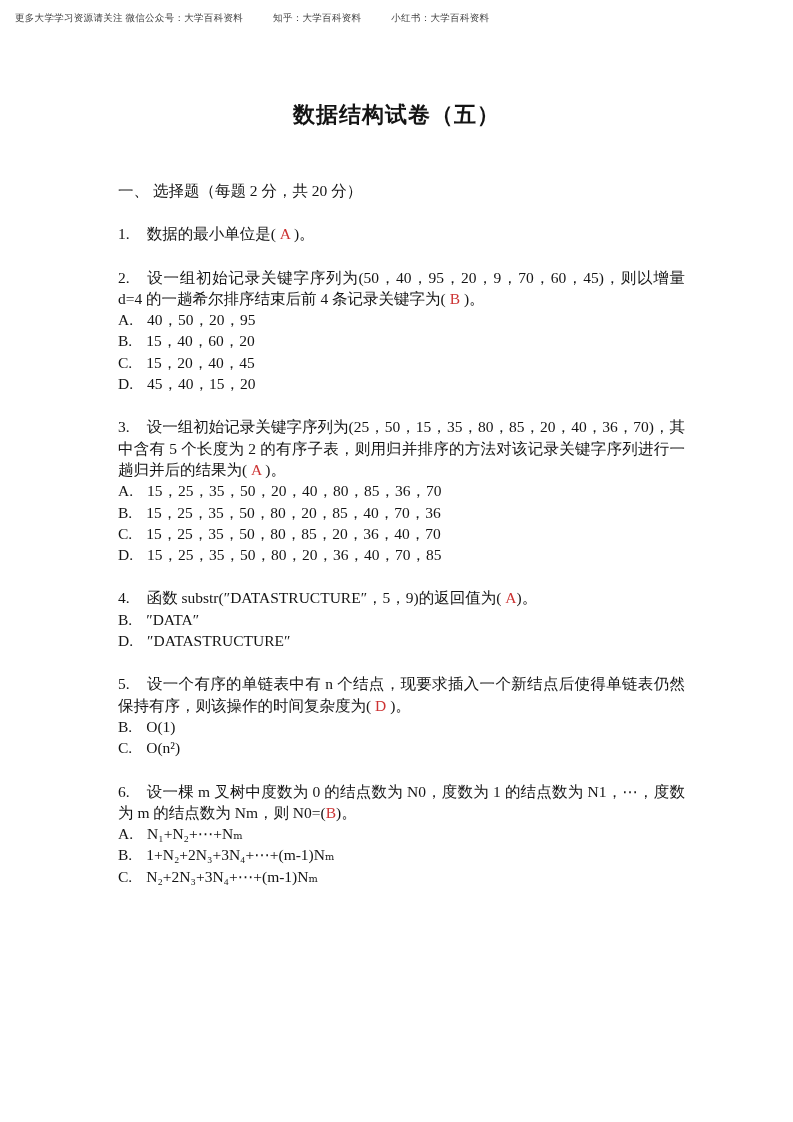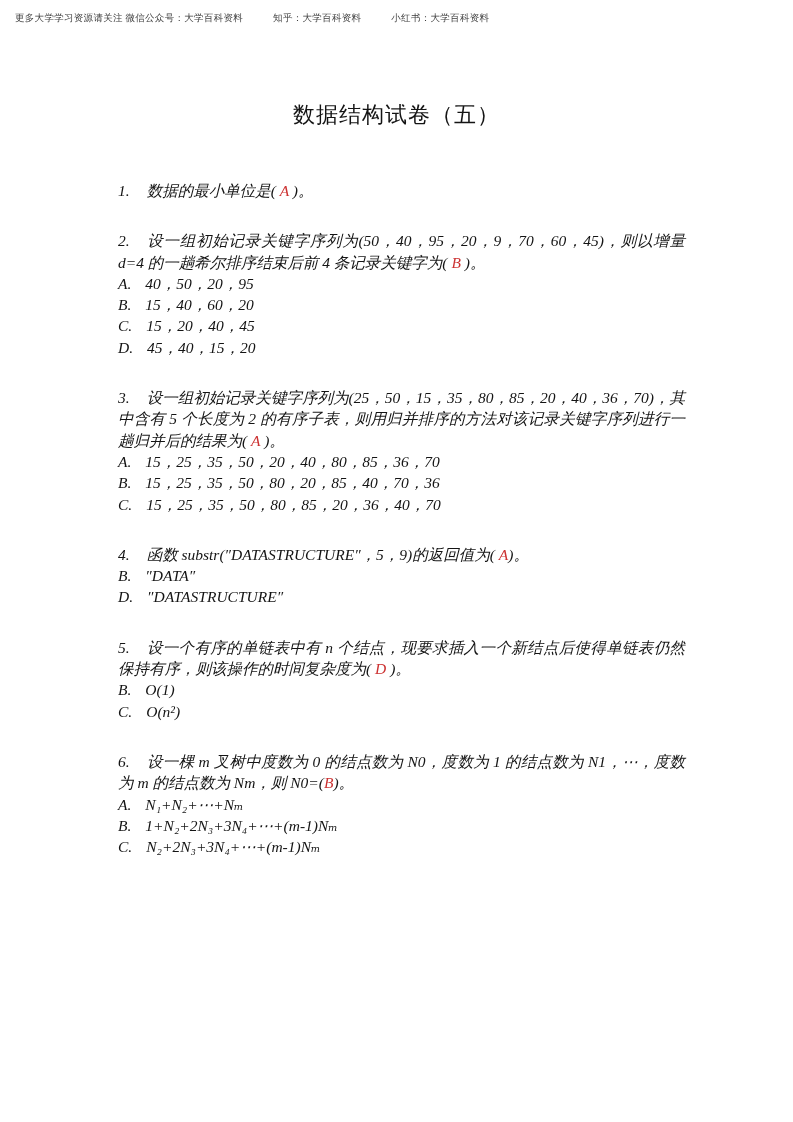--- a/index.html
+++ b/index.html
@@ -21,45 +21,46 @@
     font-size:9.5px;
     color:var(--header-gray);
     letter-spacing:0.3px;
   }
   .promo .seg{margin:0 15px;}
   .doc-title{
     margin:100px 0 0 0;
     text-align:center;
     font-size:22px;
     line-height:29px;
-    font-weight:normal;
+    font-weight:bold;
     letter-spacing:1px;
   }
   .content{
     margin:51px 108px 0 118px;
     font-size:15.5px;
     line-height:21.3px;
     text-align:justify;
   }
   .content p{margin:0;}
   .section-heading{margin-bottom:3px;}
-  .question{margin-top:29px;font-style:italic;}
+  .question{margin-top:22px;}
   .qnum{margin-right:17px;}
   .opt-label{margin-right:14px;}
   .answer{color:var(--answer-red);white-space:pre;}
   .stem-after{white-space:pre;}
 </style>
 </head>
 <body>
 
 <div class="promo"><span class="seg">更多大学学习资源请关注 微信公众号：大学百科资料</span><span class="seg">知乎：大学百科资料</span><span class="seg">小红书：大学百科资料</span></div>
 
 <h1 class="doc-title">数据结构试卷（五）</h1>
 
 <div class="content">
+  <p class="section-heading">一、 选择题（每题 2 分，共 20 分）</p>
   <div id="questions">
   <div class="question">
     <p class="stem"><span class="qnum">1.</span><span class="stem-before">数据的最小单位是(</span><span class="answer"> A </span><span class="stem-after">)。</span></p>
   </div>
 
   <div class="question">
     <p class="stem"><span class="qnum">2.</span><span class="stem-before">设一组初始记录关键字序列为(50，40，95，20，9，70，60，45)，则以增量 d=4 的一趟希尔排序结束后前 4 条记录关键字为(</span><span class="answer"> B </span><span class="stem-after">)。</span></p>
     <div class="options">
   <p class="option"><span class="opt-label">A.</span><span class="opt-text">40，50，20，95</span></p>
 
@@ -73,20 +74,21 @@
 
   <div class="question">
     <p class="stem"><span class="qnum">3.</span><span class="stem-before">设一组初始记录关键字序列为(25，50，15，35，80，85，20，40，36，70)，其中含有 5 个长度为 2 的有序子表，则用归并排序的方法对该记录关键字序列进行一趟归并后的结果为(</span><span class="answer"> A </span><span class="stem-after">)。</span></p>
     <div class="options">
   <p class="option"><span class="opt-label">A.</span><span class="opt-text">15，25，35，50，20，40，80，85，36，70</span></p>
 
   <p class="option"><span class="opt-label">B.</span><span class="opt-text">15，25，35，50，80，20，85，40，70，36</span></p>
 
   <p class="option"><span class="opt-label">C.</span><span class="opt-text">15，25，35，50，80，85，20，36，40，70</span></p>
 
+  <p class="option"><span class="opt-label">D.</span><span class="opt-text">15，25，35，50，80，20，36，40，70，85</span></p>
 </div>
   </div>
 
   <div class="question">
     <p class="stem"><span class="qnum">4.</span><span class="stem-before">函数 substr(″DATASTRUCTURE″，5，9)的返回值为(</span><span class="answer"> A</span><span class="stem-after">)。</span></p>
     <div class="options">
 
   <p class="option"><span class="opt-label">B.</span><span class="opt-text">″DATA″</span></p>
 
 

